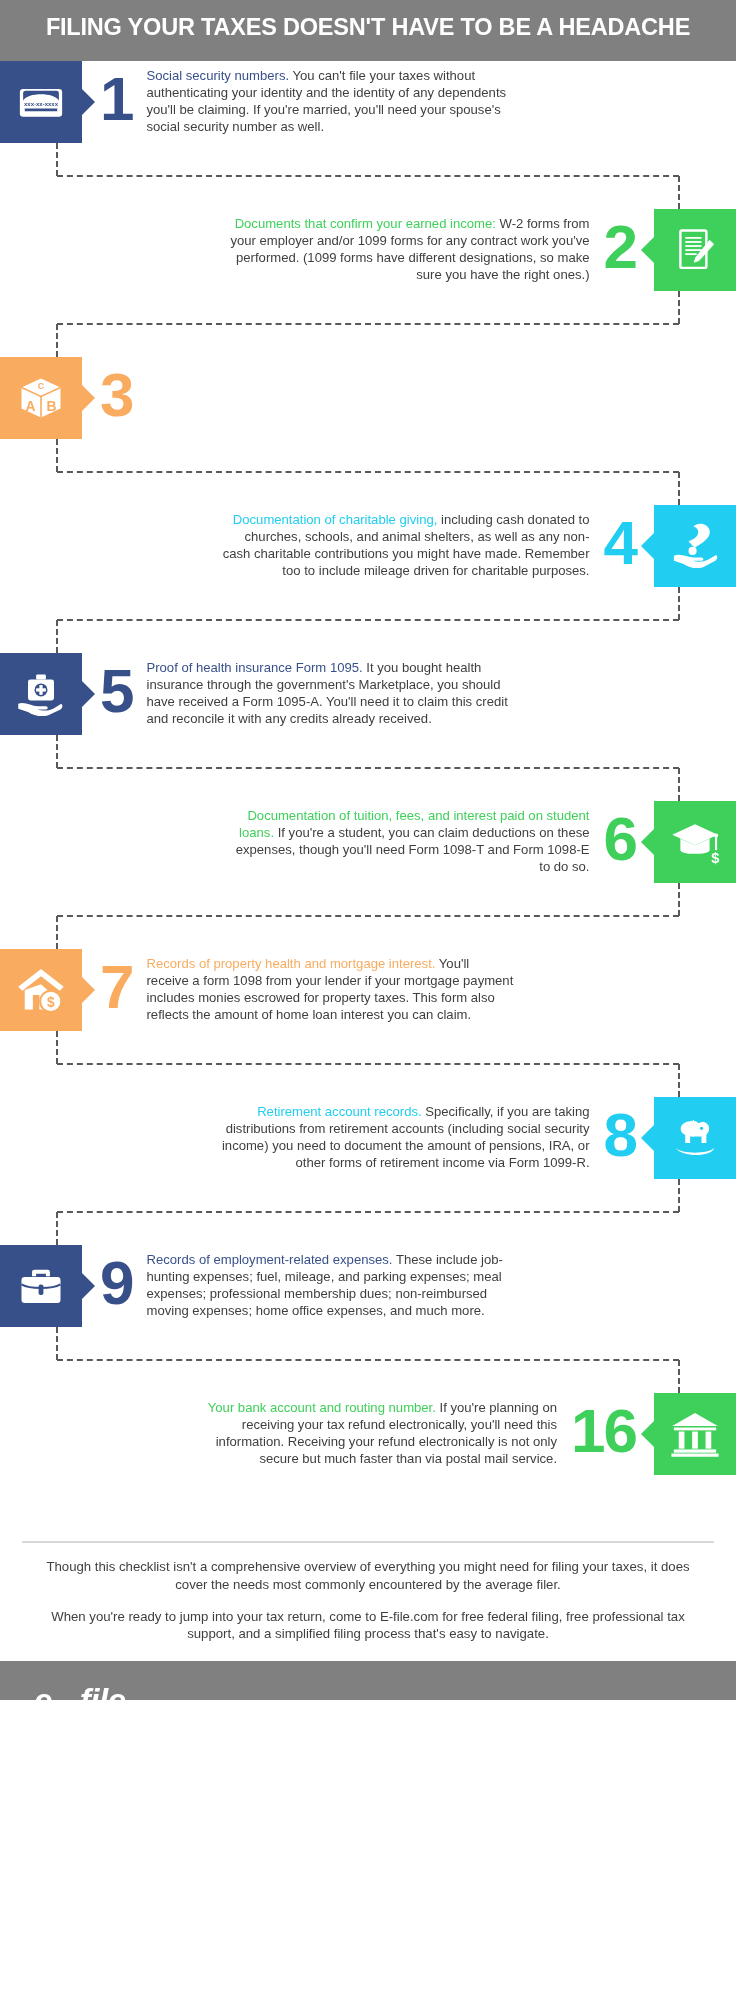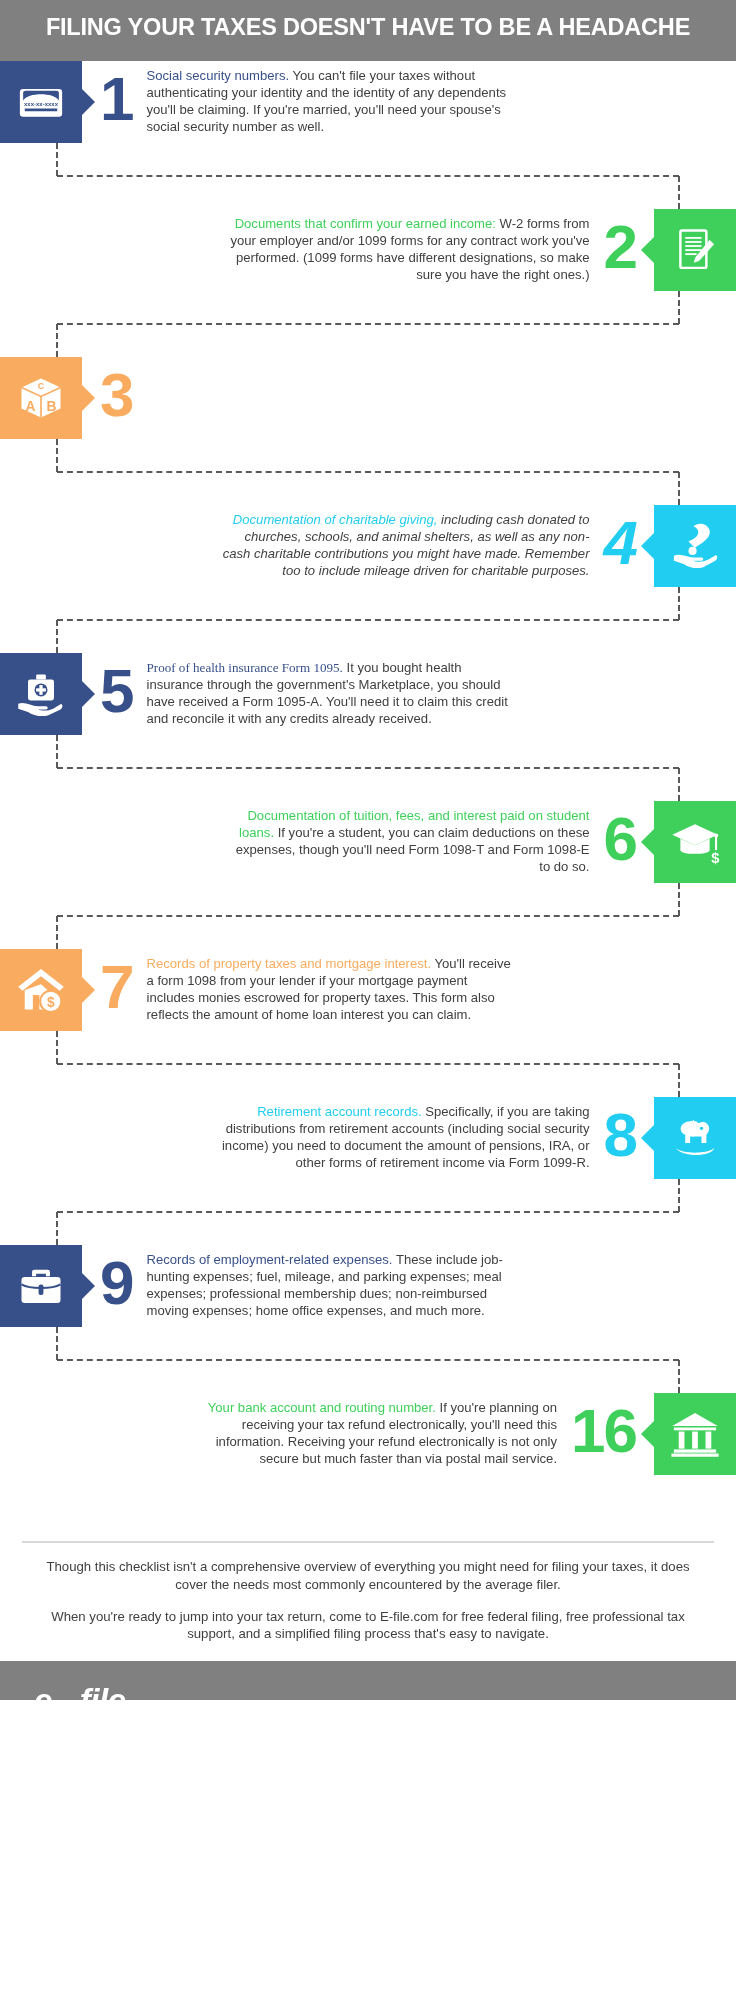--- a/index.html
+++ b/index.html
@@ -208,21 +208,21 @@
       <path d="M8 19 L32 30 L56 19" fill="none" stroke="#f9ac5f" stroke-width="2"></path>
       <path d="M32 30 L32 56" fill="none" stroke="#f9ac5f" stroke-width="2"></path>
       <text x="19" y="48" font-family="'Liberation Sans',sans-serif" font-size="17" font-weight="bold" text-anchor="middle" fill="#f9ac5f">A</text>
       <text x="45" y="48" font-family="'Liberation Sans',sans-serif" font-size="17" font-weight="bold" text-anchor="middle" fill="#f9ac5f">B</text>
       <text x="32" y="21" font-family="'Liberation Sans',sans-serif" font-size="11" font-weight="bold" text-anchor="middle" fill="#f9ac5f">C</text>
     </svg>
       <span class="notch"></span>
     </div>
     <div class="num" style="color:#f9ac5f;">3</div>
       </div>
-      <div class="row right" style="height: 148px; font-style: italic;">
+      <div class="row right" style="height: 148px;">
     <div class="body">
       <span class="lead" style="color:#21cdf0;">Documentation of charitable giving,</span><span> including cash donated to churches, schools, and animal shelters, as well as any non-cash charitable contributions you might have made. Remember too to include mileage driven for charitable purposes.</span>
     </div>
     <div class="num" style="color:#21cdf0;">4</div>
     <div class="tile" style="background:#21cdf0;color:#21cdf0;">
 
     <svg viewBox="0 0 64 64">
       <path d="M30 8 C36 2 48 4 50 13 C52 23 38 30 32 34 C30 32 26 29 24 26 C30 24 36 20 36 15 C36 11 33 9 30 8 Z" fill="#fff"></path>
       <circle cx="29" cy="38" r="5" fill="#fff"></circle>
       <path d="M6 44 C14 40 22 46 30 46 L40 46 C43 46 43 50 40 50 L30 50 C34 52 42 52 48 49 L58 43 C60 45 60 48 57 50 L42 58 C34 61 24 58 18 54 L6 50 Z" fill="#fff"></path>
@@ -238,21 +238,21 @@
       <rect x="16" y="14" width="32" height="26" rx="3" fill="#fff"></rect>
       <circle cx="32" cy="27" r="8" fill="#38508a"></circle>
       <rect x="30" y="21" width="4" height="12" fill="#fff"></rect>
       <rect x="26" y="25" width="12" height="4" fill="#fff"></rect>
       <path d="M4 44 C12 41 20 47 28 47 L38 47 C41 47 41 51 38 51 L28 51 C33 53 41 53 47 50 L57 44 C59 46 59 49 56 51 L41 58 C33 61 22 58 16 54 L4 50 Z" fill="#fff"></path>
     </svg>
       <span class="notch"></span>
     </div>
     <div class="num" style="color:#38508a;">5</div>
     <div class="body">
-      <span class="lead" style="color:#38508a;font-family:Liberation Serif, serif;">Proof of health insurance Form 1095.</span><span> It you bought health insurance through the  government's Marketplace, you should have received a Form 1095-A. You'll need it to claim this credit and reconcile it with any credits already received.</span>
+      <span class="lead" style="color:#38508a;">Proof of health insurance Form 1095.</span><span> It you bought health insurance through the  government's Marketplace, you should have received a Form 1095-A. You'll need it to claim this credit and reconcile it with any credits already received.</span>
     </div>
       </div>
       <div class="row right" style="height: 148px;">
     <div class="body">
       <span class="lead" style="color:#3ed05a;">Documentation of tuition, fees, and interest paid on student loans.</span><span> If you're a student, you can claim deductions on these expenses, though you'll need Form 1098-T and Form 1098-E to do so.</span>
     </div>
     <div class="num" style="color:#3ed05a;">6</div>
     <div class="tile" style="background:#3ed05a;color:#3ed05a;">
 
     <svg viewBox="0 0 64 64">
@@ -271,21 +271,21 @@
     <svg viewBox="0 0 64 64">
       <path d="M32 6 L60 28 L55 33 L32 15 L9 33 L4 28 Z" fill="#fff"></path>
       <path d="M12 32 L12 56 L22 56 L22 38 L30 38 L30 56 L40 56 L40 32 L32 25 Z" fill="#fff"></path>
       <circle cx="44" cy="46" r="13" fill="#fff" stroke="#f9ac5f" stroke-width="2.5"></circle>
       <text x="44" y="53" font-family="'Liberation Sans',sans-serif" font-size="17" font-weight="bold" text-anchor="middle" fill="#f9ac5f">$</text>
     </svg>
       <span class="notch"></span>
     </div>
     <div class="num" style="color:#f9ac5f;">7</div>
     <div class="body">
-      <span class="lead" style="color:#f9ac5f;">Records of property taxes and mortgage interest.</span><span> You'll receive a form 1098 from your lender if your mortgage payment includes monies escrowed for property taxes. This form also reflects the amount of home loan interest you can claim.</span>
+      <span class="lead" style="color:#f9ac5f;">Records of property health and mortgage interest.</span><span> You'll receive a form 1098 from your lender if your mortgage payment includes monies escrowed for property taxes. This form also reflects the amount of home loan interest you can claim.</span>
     </div>
       </div>
       <div class="row right" style="height: 148px;">
     <div class="body">
       <span class="lead" style="color:#21cdf0;">Retirement account records.</span><span> Specifically, if you are taking distributions from retirement accounts (including social security income) you need to document the amount of pensions, IRA, or other forms of retirement income via Form 1099-R.</span>
     </div>
     <div class="num" style="color:#21cdf0;">8</div>
     <div class="tile" style="background:#21cdf0;color:#21cdf0;">
 
     <svg viewBox="0 0 64 64">

